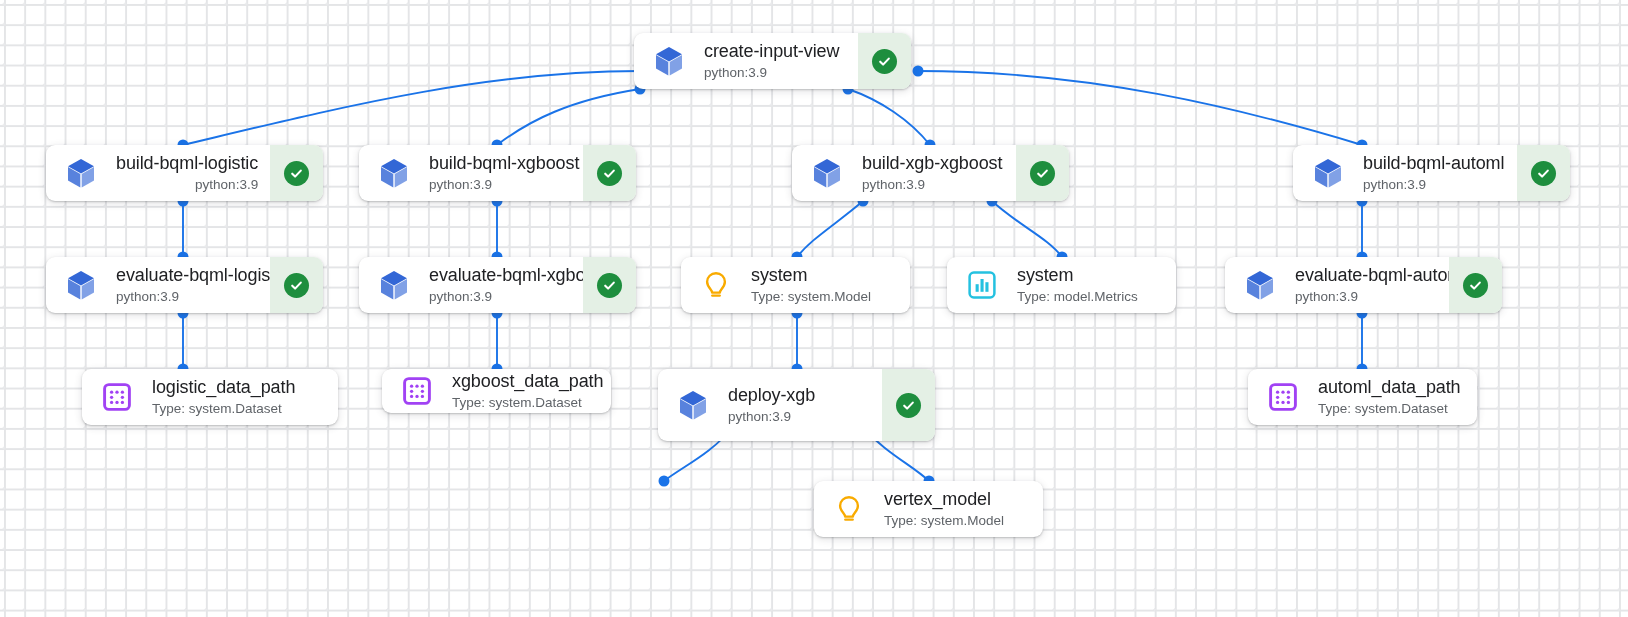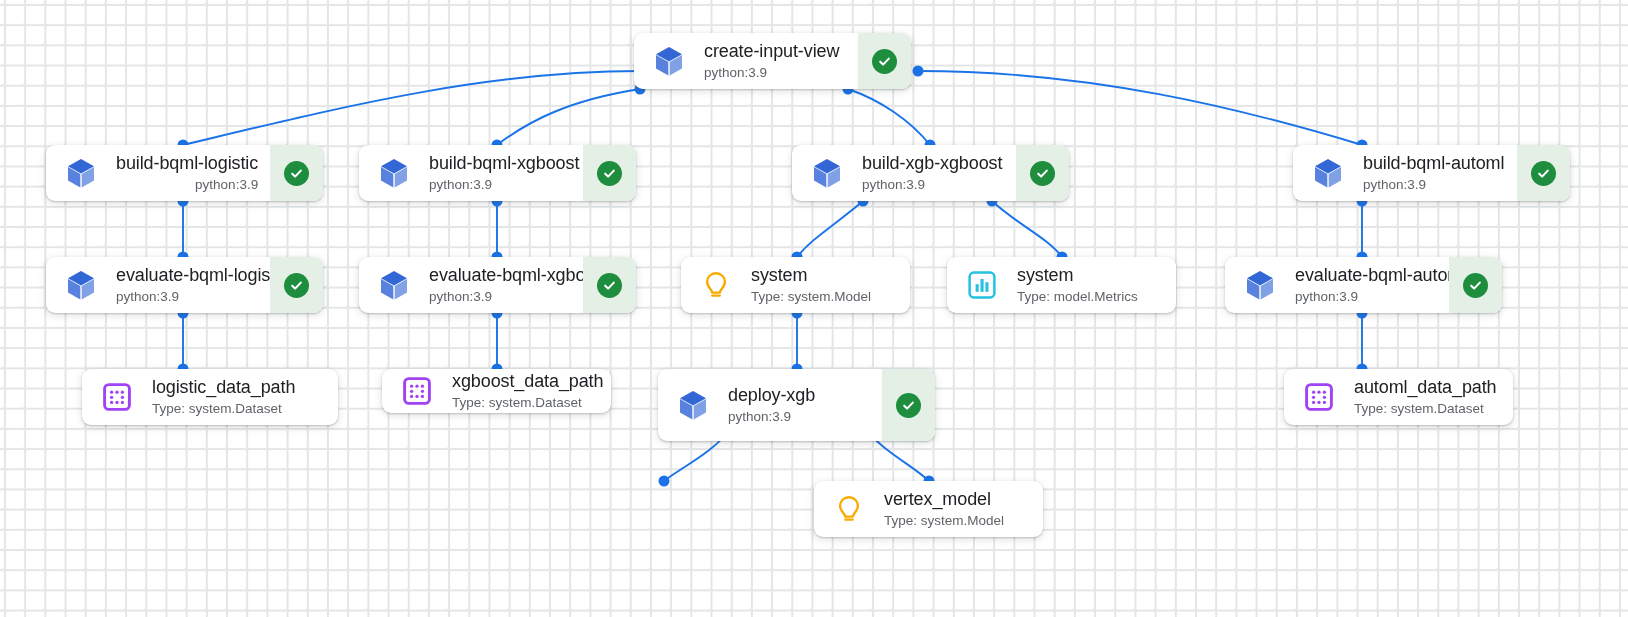--- a/index.html
+++ b/index.html
@@ -440,21 +440,21 @@
           </div>
         </div>
         <div class="node-status">
           <span class="check-circle">
             <svg width="15" height="15" viewBox="0 0 15 15">
               <path d="M3.2 7.7 L6.1 10.6 L11.8 4.6" fill="none" stroke="#ffffff" stroke-width="2.1" stroke-linecap="round" stroke-linejoin="round"></path>
             </svg>
           </span>
         </div>
       </div>
-      <div class="node" style="left: 1248px; top: 369px; width: 229px; height: 56px; margin-left: 36px;">
+      <div class="node" style="left: 1248px; top: 369px; width: 229px; height: 56px;">
         <div class="node-body">
           <span class="node-icon">
             <svg width="34" height="34" viewBox="0 0 34 34">
               <rect x="4.6" y="4.6" width="24.8" height="24.8" rx="4.2" fill="none" stroke="#a142f4" stroke-width="2.9"></rect>
               <circle cx="11.6" cy="12.2" r="1.65" fill="#a142f4"></circle>
               <circle cx="17" cy="12.2" r="1.65" fill="#a142f4"></circle>
               <circle cx="22.4" cy="12.2" r="1.65" fill="#a142f4"></circle>
               <circle cx="11.6" cy="17.3" r="1.65" fill="#a142f4"></circle>
               <circle cx="22.4" cy="17.3" r="1.65" fill="#a142f4"></circle>
               <circle cx="11.6" cy="22.4" r="1.65" fill="#a142f4"></circle>

